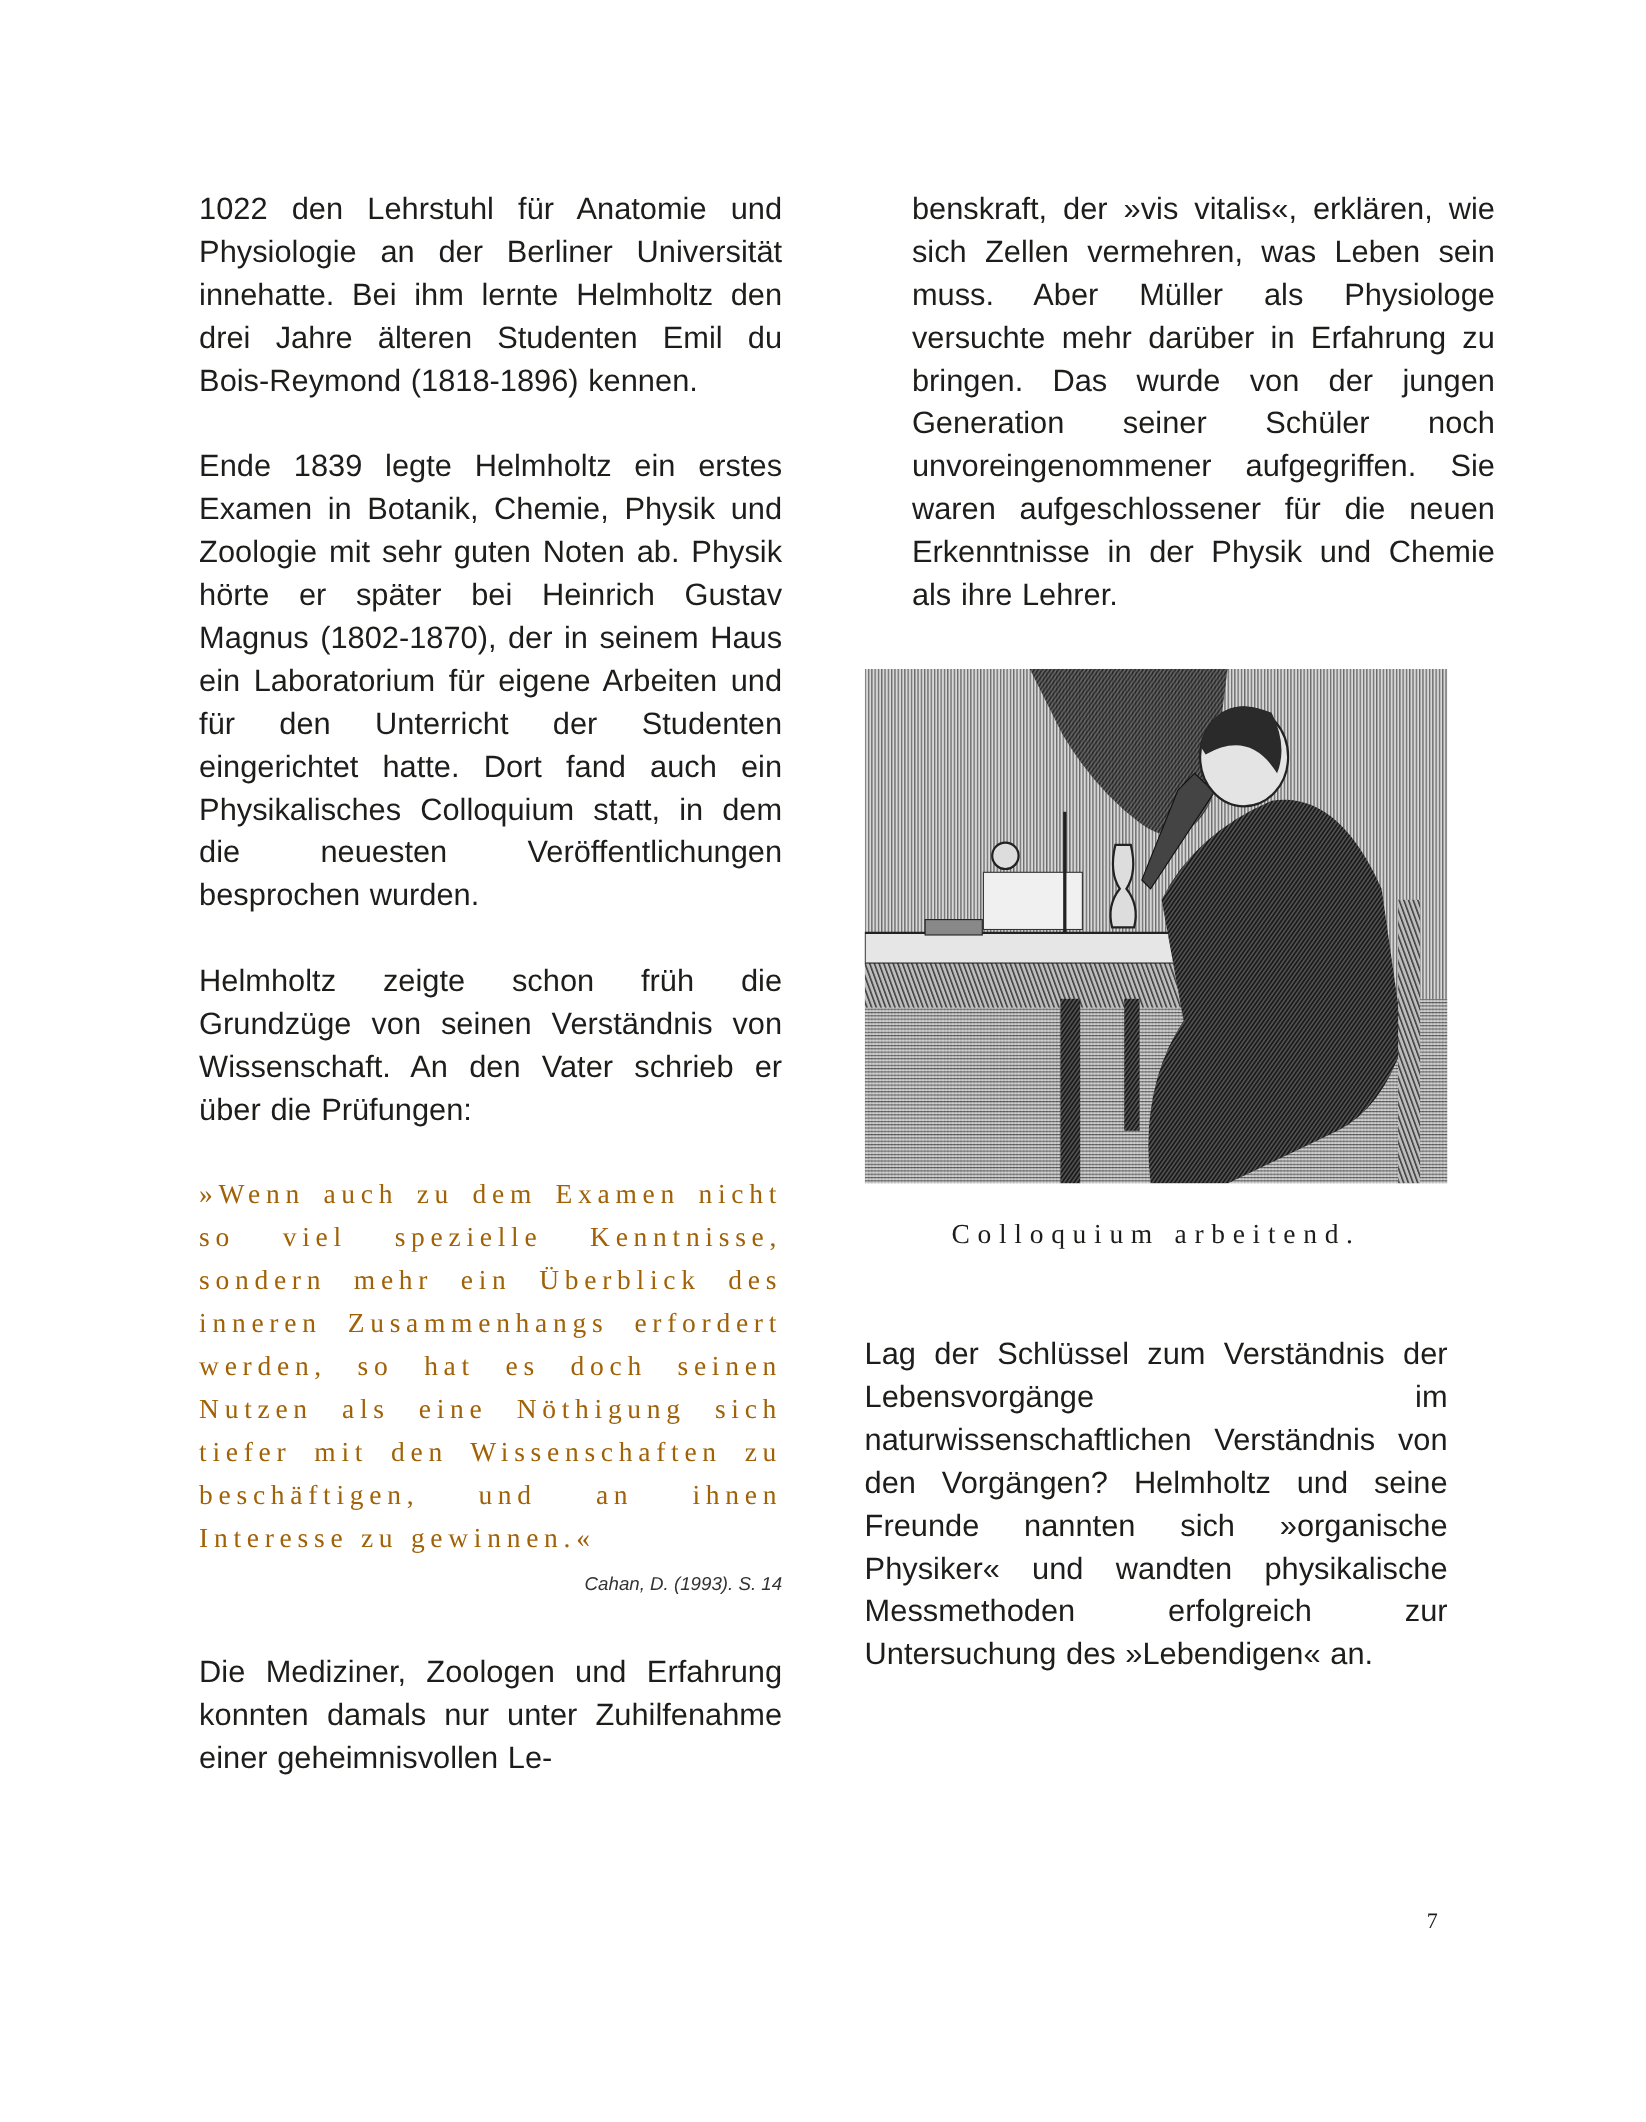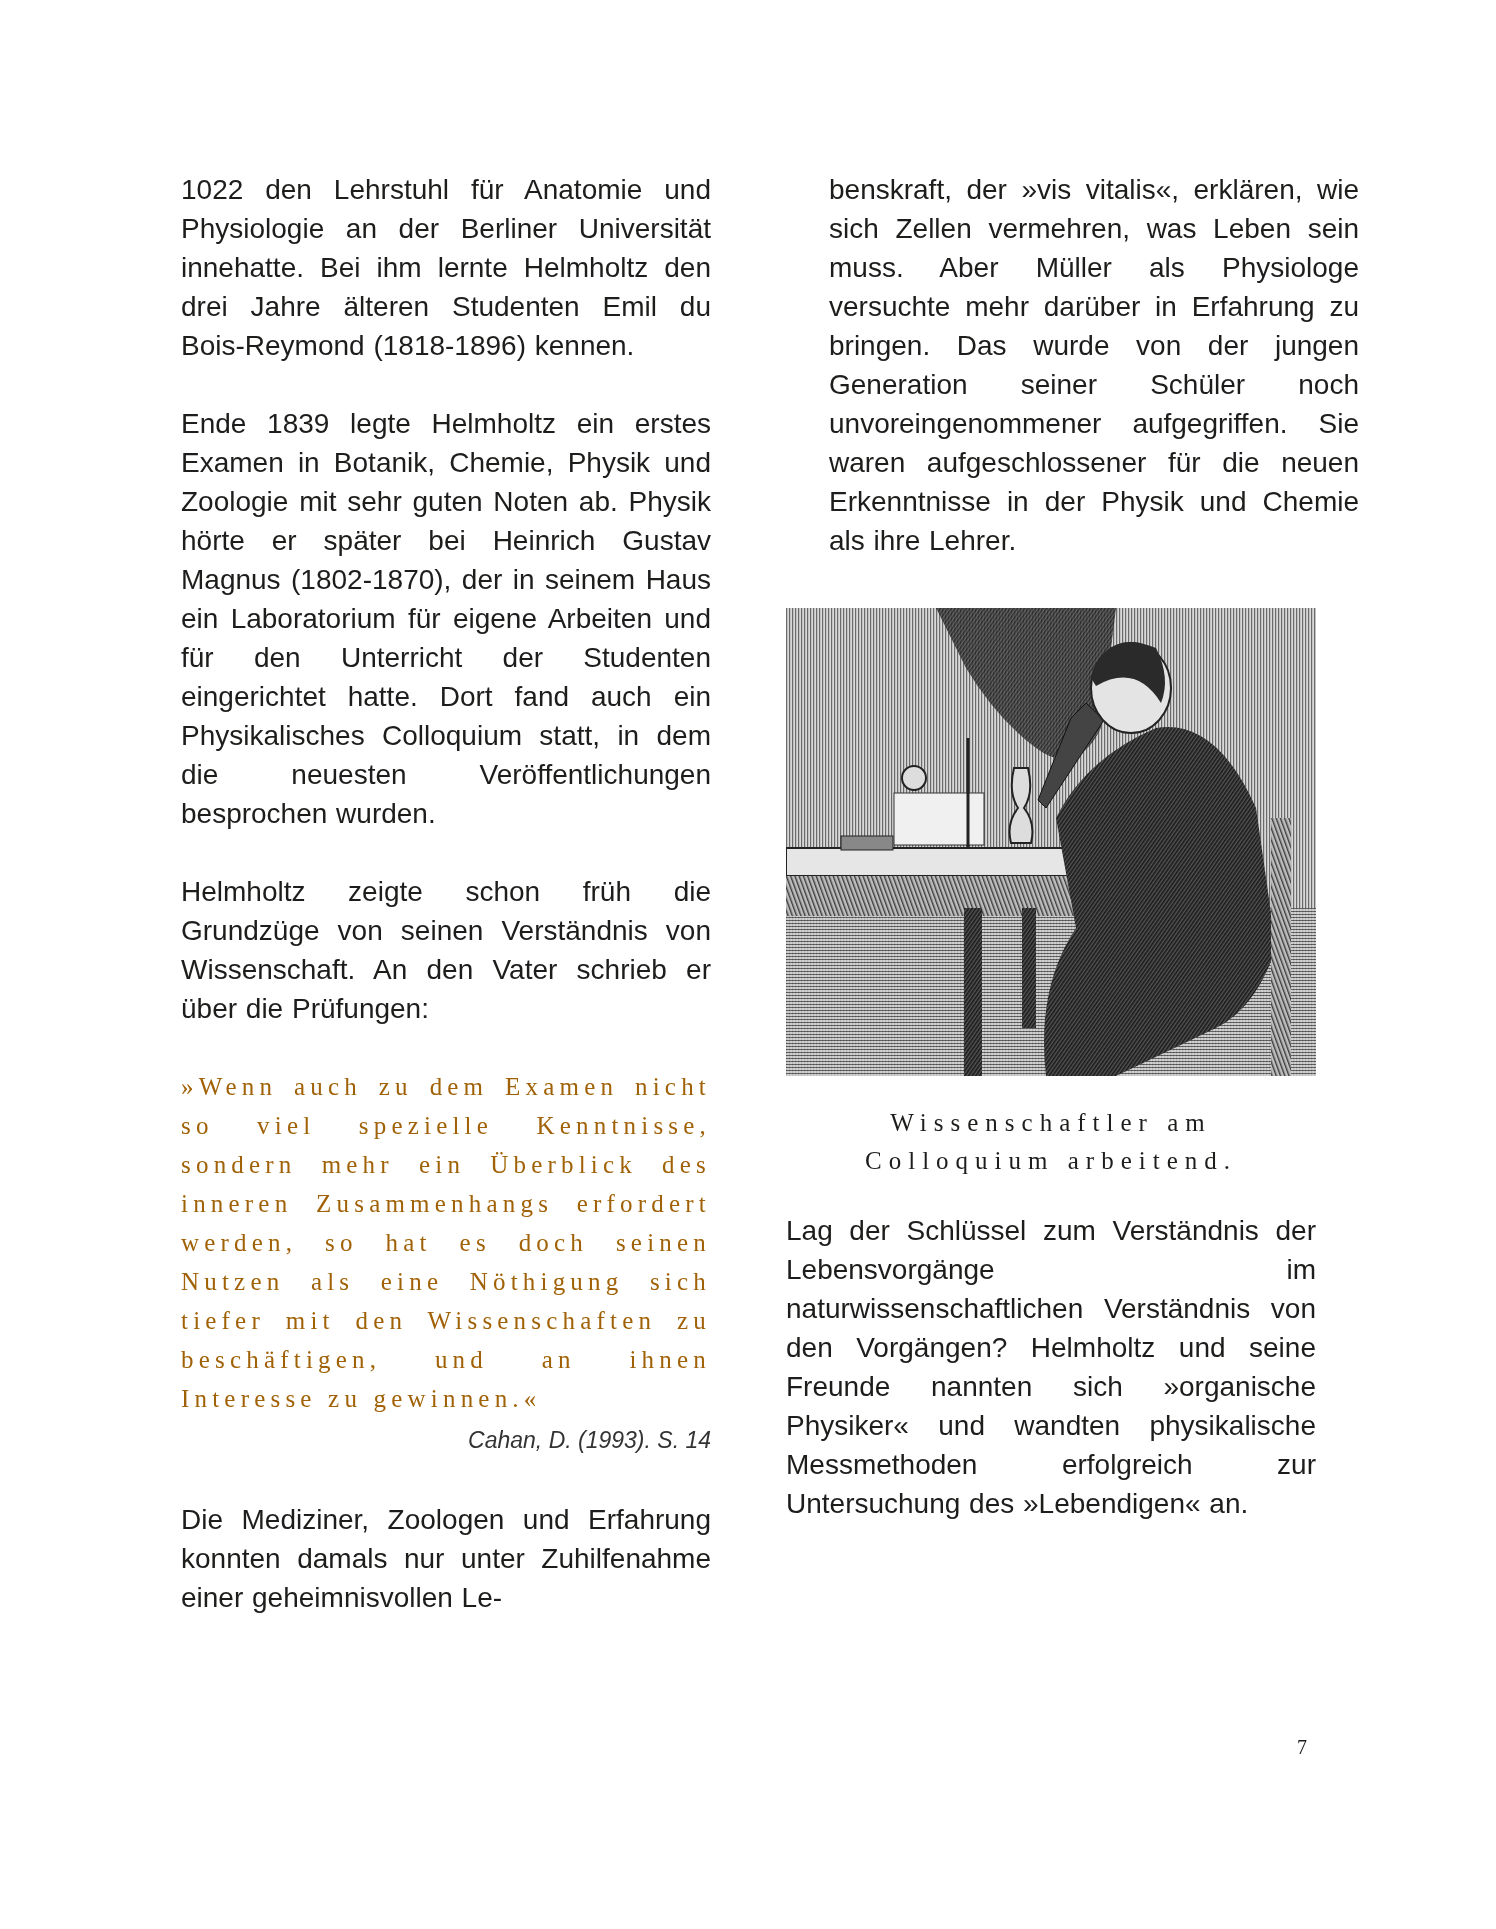--- a/index.html
+++ b/index.html
@@ -22,21 +22,21 @@
     line-height: 39px;
     letter-spacing: 5.2px;
     text-align: justify;
     text-align-last: left;
     margin: 0;
     color: #a16207;
   }
   .citation {
     font-family: "Liberation Sans", sans-serif;
     font-style: italic;
-    font-size: 23px;
+    font-size: 17px;
     line-height: 36px;
     text-align: right;
     color: #333;
     margin: 4px 0 42px 0;
   }
   .figure {
     position: absolute;
     left: 786px; top: 608px;
     width: 530px; height: 468px;
     overflow: hidden;
@@ -111,21 +111,20 @@
     <path d="M228 160 Q222 185 232 200 Q220 215 225 235 L245 235 Q250 215 238 200 Q248 185 242 160 Z" fill="#ddd" stroke="#222" stroke-width="2"></path>
     <path d="M285 110 L300 95 L318 112 L260 200 L252 192 Z" fill="#444" stroke="#111"></path>
     <path d="M270 210 Q300 150 370 120 Q430 110 470 200 L490 340 Q470 400 430 420 L330 468 L260 468 Q250 380 290 320 Z" fill="url(#hatchDark)"></path>
     <ellipse cx="345" cy="80" rx="40" ry="45" fill="#e4e4e4" stroke="#222" stroke-width="2"></ellipse>
     <path d="M305 70 Q320 20 370 40 Q385 70 375 95 Q350 55 310 78 Z" fill="#2a2a2a"></path>
     <rect x="485" y="210" width="20" height="258" fill="url(#hatchMid)"></rect>
   </svg>
 </div>
 
 <div class="caption">
-  <div>Wissenschaftler am</div>
   <div>Colloquium arbeitend.</div>
 </div>
 
 <div class="col-right-lower">
   <p class="p">Lag der Schlüssel zum Verständnis der Lebensvorgänge im naturwissenschaftlichen Verständnis von den Vorgängen? Helmholtz und seine Freunde nannten sich »organische Physiker« und wandten physikalische Messmethoden erfolgreich zur Untersuchung des »Lebendigen« an.</p>
 </div>
 
 <div class="page-number">7</div>
 
 </body></html>

